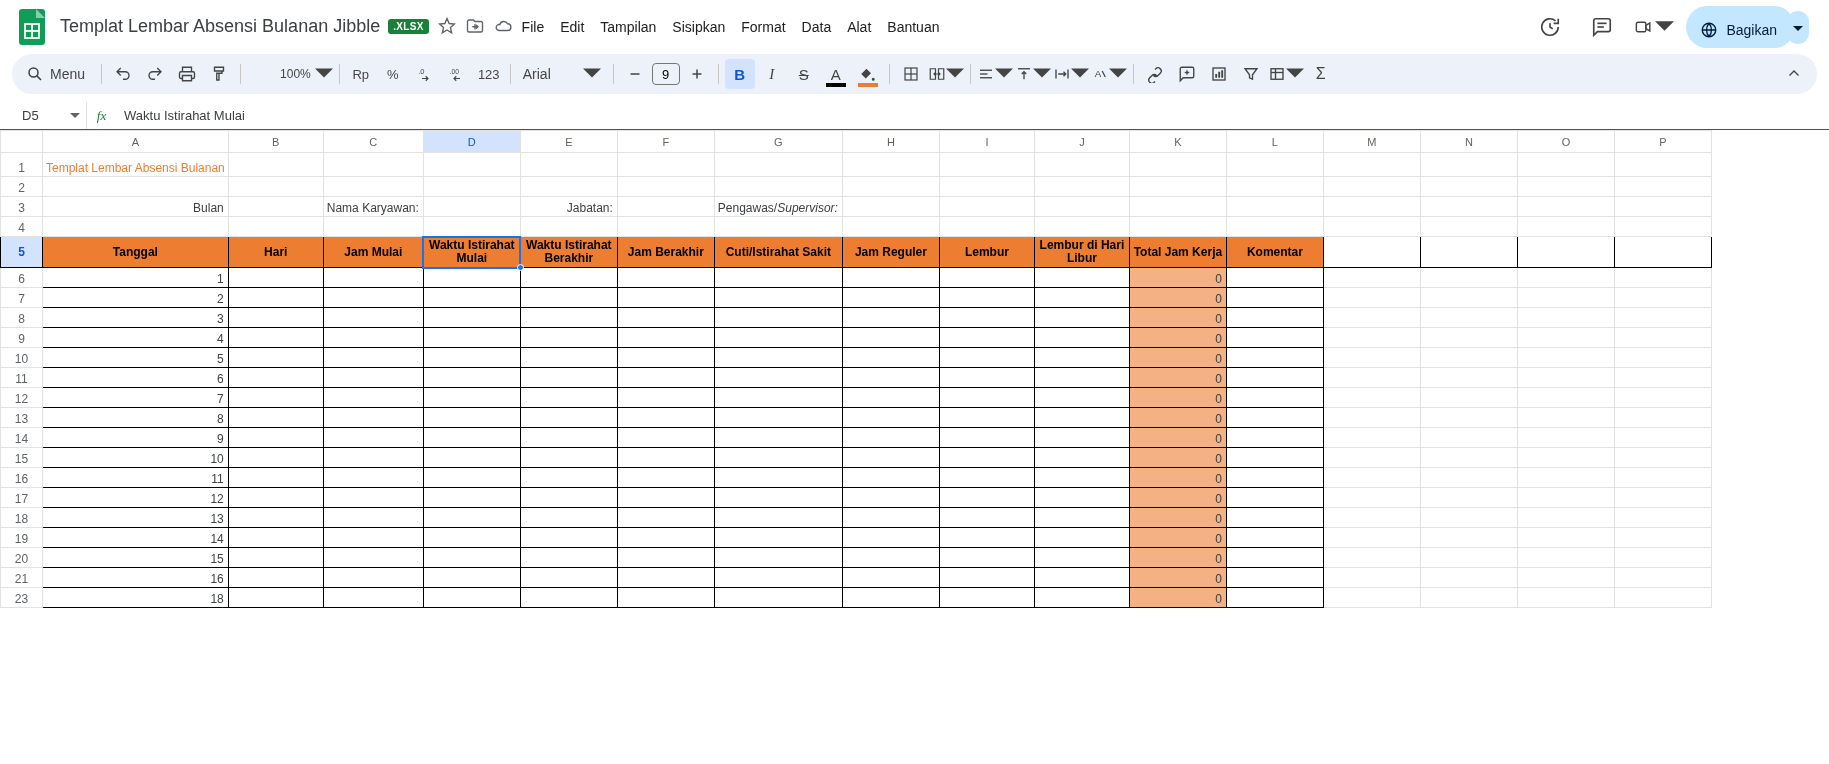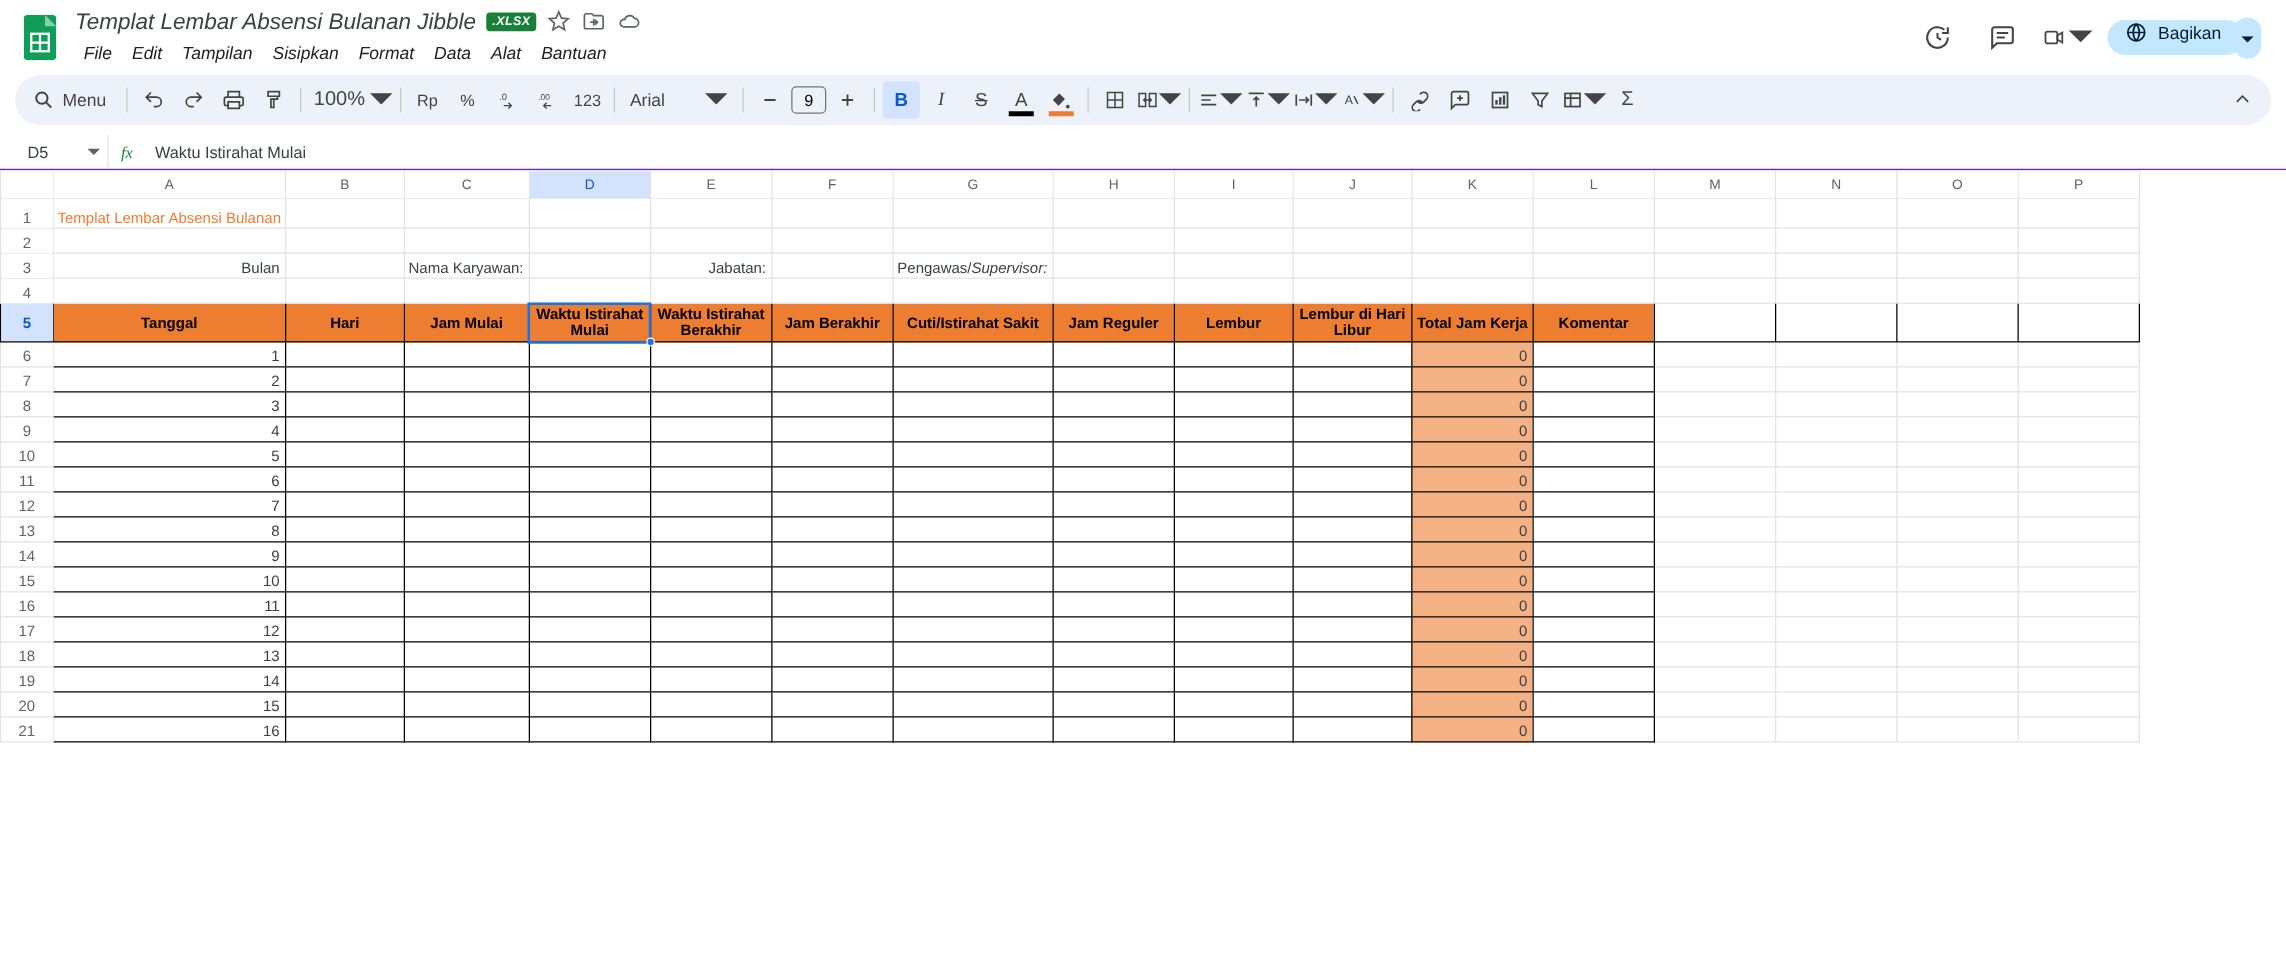--- a/index.html
+++ b/index.html
@@ -2,47 +2,47 @@
 <html><head>
 <meta charset="utf-8">
 <style>
 * { margin: 0; padding: 0; box-sizing: border-box; }
 body { font-family: Arial, "Google Sans", sans-serif; font-size: 13px; color: #3c4043; background: #fff; overflow: hidden; }
 
 
 .header { display: flex; align-items: center; padding: 6px 12px 0 12px; gap: 8px; }
 .logo { width: 40px; height: 40px; display: flex; align-items: center; justify-content: center; }
 .logo svg { width: 26px; height: 36px; }
-.title-area { flex: 1; display: flex; flex-direction: column; gap: 2px; font-style: italic; }
+.title-area { flex: 1; display: flex; flex-direction: row; gap: 2px; }
 .title-row { display: flex; align-items: center; gap: 8px; height: 22px; }
 .doc-title { font-size: 18px; color: #3c4043; font-weight: 400; }
 .xlsx-badge { background: #188038; color: #fff; font-size: 10px; font-weight: 700; padding: 2px 5px; border-radius: 3px; letter-spacing: 0.3px; }
 .title-icon { width: 20px; height: 20px; display: flex; align-items: center; justify-content: center; color: #5f6368; cursor: pointer; }
 .title-icon svg { width: 18px; height: 18px; }
 .menu-bar { display: flex; gap: 2px; height: 24px; align-items: center; }
 .menu-item { padding: 2px 7px; font-size: 14px; color: #202124; cursor: pointer; border-radius: 4px; }
 .header-right { display: flex; align-items: center; gap: 12px; padding-right: 8px; }
 .hbtn { width: 40px; height: 40px; display: flex; align-items: center; justify-content: center; cursor: pointer; border-radius: 50%; color: #444; }
 .hbtn svg { width: 22px; height: 22px; }
 .hbtn-wide { display: flex; align-items: center; gap: 2px; }
-.share-btn { background: #c2e7ff; color: #001d35; font-size: 14px; font-weight: 500; padding: 1px 18px 9px 14px; border-radius: 40px; display: flex; align-items: center; gap: 8px; cursor: pointer; }
+.share-btn { background: #c2e7ff; color: #001d35; font-size: 14px; font-weight: 500; padding: 15px 18px 9px 14px; border-radius: 40px; display: flex; align-items: center; gap: 8px; cursor: pointer; }
 .share-btn svg { width: 18px; height: 18px; }
 .share-dd { background: #c2e7ff; padding: 9px 6px; border-radius: 40px; margin-left: -8px; cursor: pointer; }
 
 
 .toolbar-wrap { padding: 6px 12px 8px 12px; }
 .toolbar { background: #edf2fa; border-radius: 24px; height: 40px; display: flex; align-items: center; padding: 0 8px; gap: 2px; position: relative; }
 .tbtn { min-width: 30px; height: 30px; display: flex; align-items: center; justify-content: center; cursor: pointer; border-radius: 4px; color: #444; font-size: 13px; }
 .tbtn svg { width: 18px; height: 18px; }
 .tbtn.active { background: #d3e3fd; color: #0b57d0; }
 .search-pill { display: flex; align-items: center; gap: 6px; padding: 0 10px 0 6px; height: 30px; }
 .search-pill svg { width: 18px; height: 18px; }
 .search-pill span { font-size: 14px; color: #444; }
 .tsep { width: 1px; height: 20px; background: #c7c7c7; margin: 0 4px; }
-.zoom-txt { font-size: 16px; padding: 0 4px; }
+.zoom-txt { font-size: 12px; padding: 0 4px; margin-left: 29px; }
 .font-name { font-size: 14px; min-width: 60px; }
 .font-size-box { display: flex; align-items: center; gap: 2px; }
 .font-size-box input { width: 28px; height: 22px; text-align: center; border: 1px solid #747775; border-radius: 4px; font-size: 13px; background: transparent; }
 .dd-caret { width: 10px; color: #444; }
 .txtcolor-btn { position: relative; }
 .txtcolor-under { position: absolute; bottom: 2px; left: 5px; right: 5px; height: 4px; background: #000; }
 .fillcolor-under { position: absolute; bottom: 2px; left: 5px; right: 5px; height: 4px; background: #ed7d31; }
 .toolbar-collapse { margin-left: auto; }
 
 
@@ -809,15 +809,34 @@
           <td class="bordered"></td>
           <td class="bordered"></td>
           <td class="bordered"></td>
           <td class="bordered calc">0</td>
           <td class="bordered"></td>
           <td></td>
           <td></td>
           <td></td>
           <td></td>
         </tr>
+        <tr class="data-row">
+          <td class="row-head">23</td>
+          <td class="bordered num">18</td>
+          <td class="bordered"></td>
+          <td class="bordered"></td>
+          <td class="bordered"></td>
+          <td class="bordered"></td>
+          <td class="bordered"></td>
+          <td class="bordered"></td>
+          <td class="bordered"></td>
+          <td class="bordered"></td>
+          <td class="bordered"></td>
+          <td class="bordered calc">0</td>
+          <td class="bordered"></td>
+          <td></td>
+          <td></td>
+          <td></td>
+          <td></td>
+        </tr>
       </tbody>
   </table>
 </div>
 
 </body></html>

